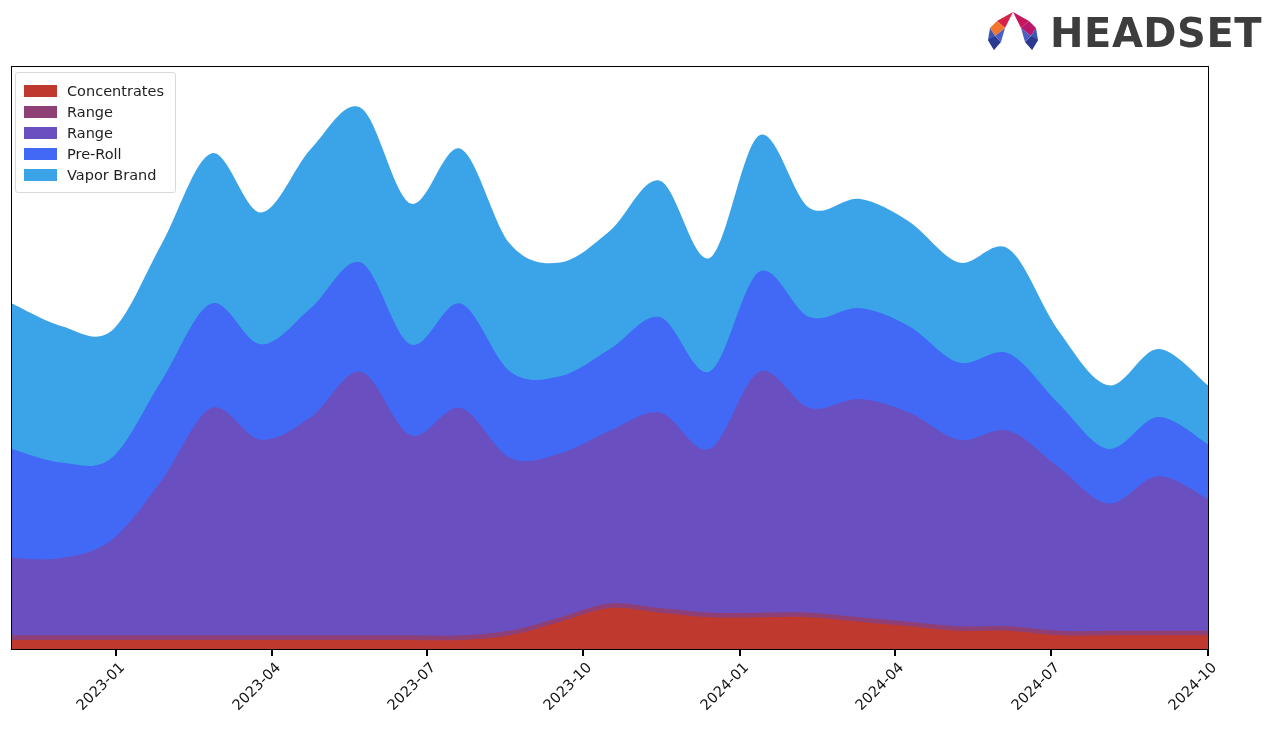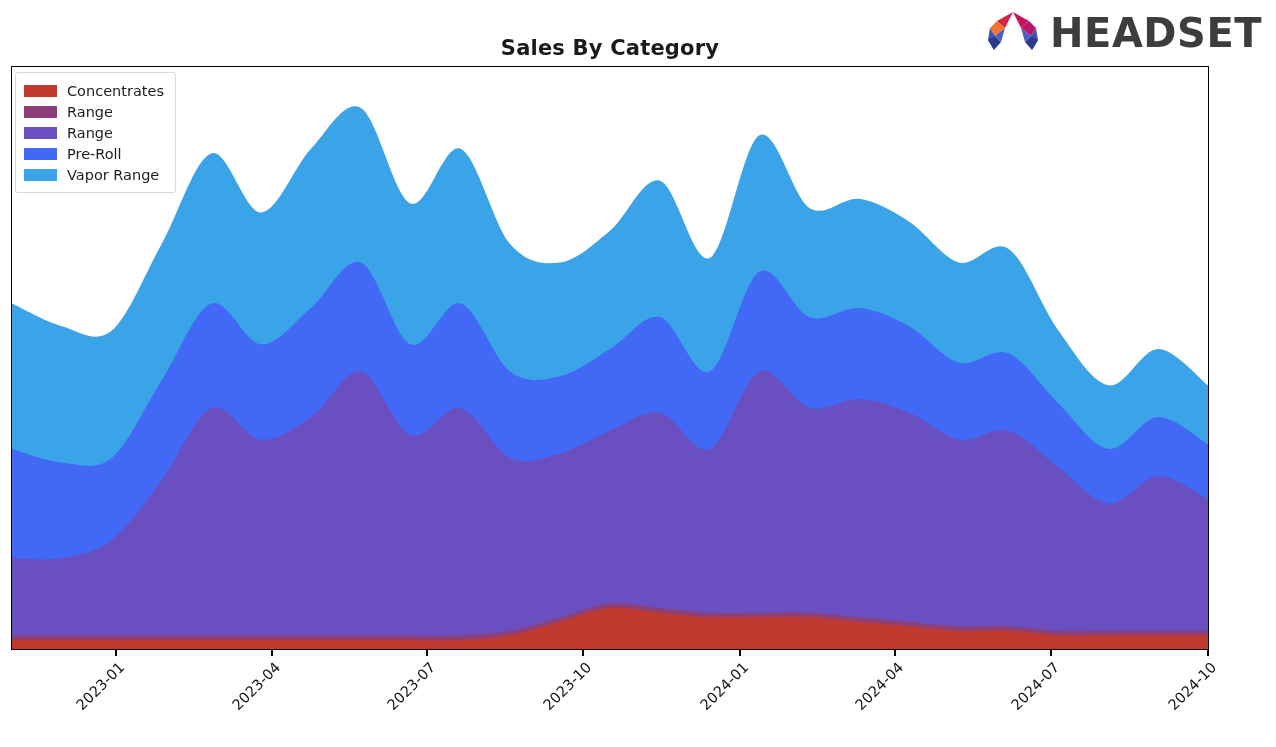--- a/index.html
+++ b/index.html
@@ -135,21 +135,20 @@
     font-weight: bold;
   }
   #footer .v { color: #8f8f8f; }
   .foot-row { white-space: nowrap; }
 </style>
 </head>
 <body>
 
 <div id="page">
 
-  <div id="chart-title">Sales By Category</div>
 
   <div id="logo">
     <svg id="logo-mark" viewBox="0 0 58 46">
       <polygon points="29,2 13,11 21,18" fill="#d62246"></polygon>
       <polygon points="29,2 45,11 37,18" fill="#c7155e"></polygon>
       <polygon points="13,11 21,18 11,26 6,18" fill="#f2762e"></polygon>
       <polygon points="45,11 37,18 47,26 52,18" fill="#b8176b"></polygon>
       <polygon points="6,18 11,26 10,40 4,30" fill="#3d55b5"></polygon>
       <polygon points="52,18 47,26 48,40 54,30" fill="#3d55b5"></polygon>
       <polygon points="4,30 10,40 17,32 11,26" fill="#2b3a8f"></polygon>
@@ -183,21 +182,21 @@
       <div class="legend-row">
         <span class="legend-swatch" style="background:#6a4fc0"></span>
         <span class="legend-label">Range</span>
       </div>
       <div class="legend-row">
         <span class="legend-swatch" style="background:#4169f5"></span>
         <span class="legend-label">Pre-Roll</span>
       </div>
       <div class="legend-row">
         <span class="legend-swatch" style="background:#3ba3e8"></span>
-        <span class="legend-label">Vapor Range</span>
+        <span class="legend-label">Vapor Brand</span>
       </div>
     </div>
   </div>
 
   <div id="xaxis">
       <div class="xtick-mark" style="left: 104.365px;"></div>
       <div class="xtick-label" style="left: 43.0646px; width: 62px;">2023-01</div>
       <div class="xtick-mark" style="left: 260.224px;"></div>
       <div class="xtick-label" style="left: 198.924px; width: 62px;">2023-04</div>
       <div class="xtick-mark" style="left: 415.246px;"></div>

